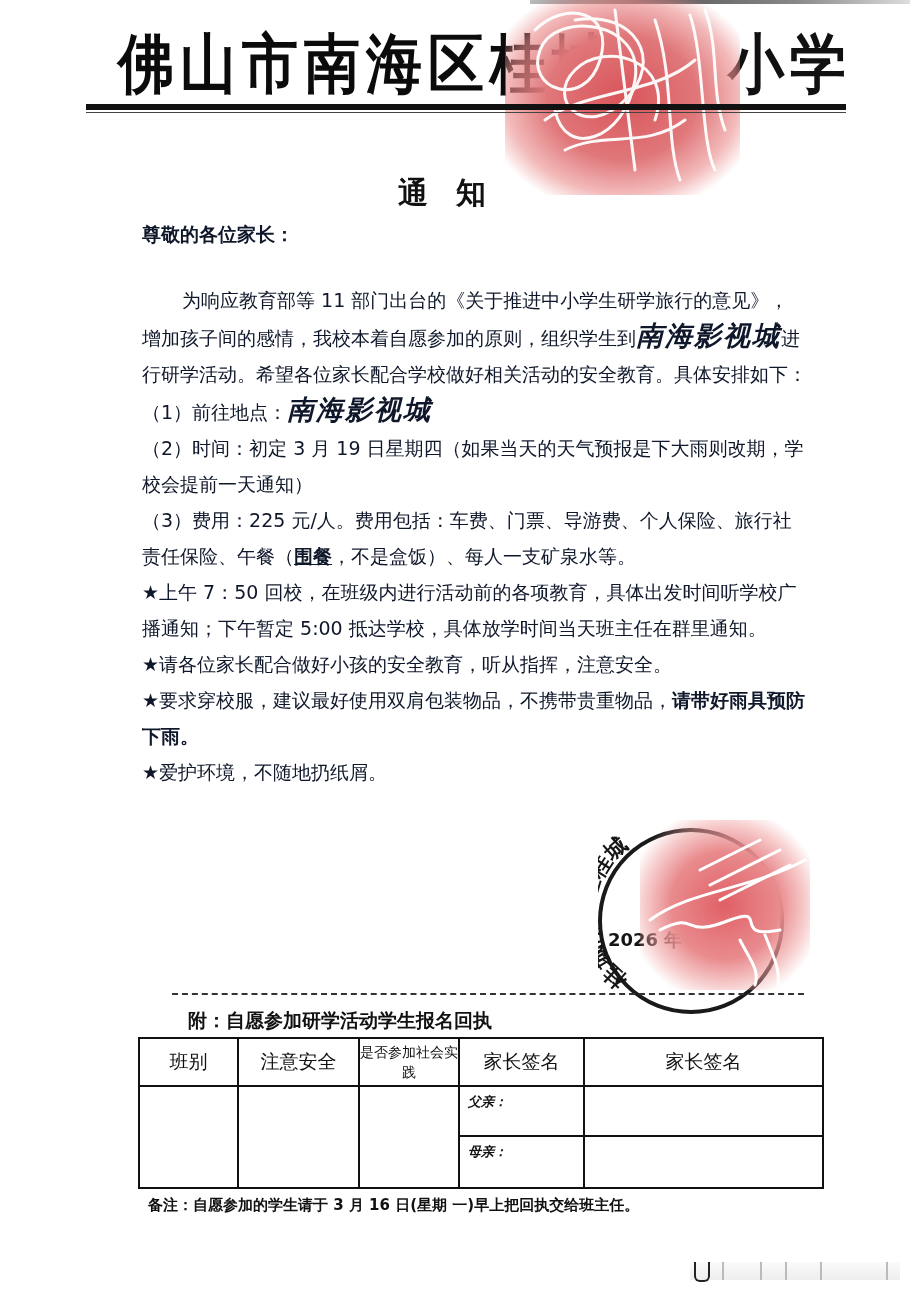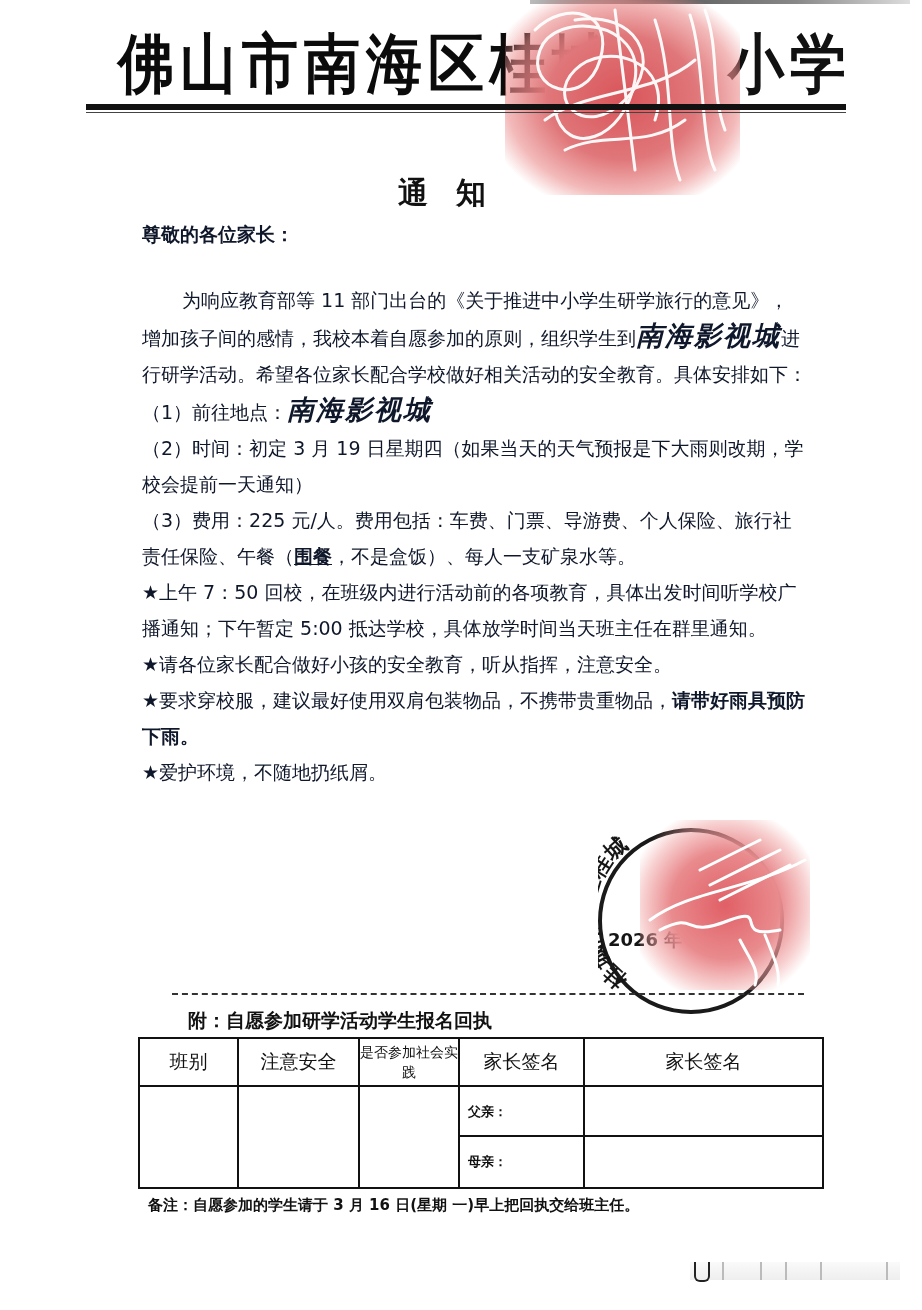--- a/index.html
+++ b/index.html
@@ -34,21 +34,21 @@
     left: 598px; top: 828px; width: 178px; height: 178px; border: 4px solid #1a1a1a; border-radius: 50%;
   }
   .stamp-redact {
     left: 640px; top: 820px; width: 170px; height: 170px;
     background: radial-gradient(ellipse at center, #e06066 0%, #e98b8e 45%, rgba(240,160,160,0.5) 68%, rgba(255,255,255,0) 82%);
   }
   .attach-title { left: 188px; top: 1008px; font-size: 19px; font-weight: bold; }
   table.form { position: absolute; left: 138px; top: 1037px; border-collapse: collapse; }
   table.form td { border: 2px solid #111; padding: 0; text-align: center; font-size: 19px; }
   table.form td.small { font-size: 14px; line-height: 20px; text-align: center; }
-  table.form td.parent { text-align: left; vertical-align: top; font-size: 13px; font-weight: bold; padding: 16px 0 0 8px; }
+  table.form td.parent { text-align: left; vertical-align: top; font-size: 13px; font-weight: bold; padding: 6px 0 0 8px; font-style: italic; }
   .note { left: 148px; top: 1196px; font-size: 15px; font-weight: bold; }
   .pager { left: 690px; top: 1262px; width: 210px; height: 18px; background: linear-gradient(180deg,#fafafa,#eee); }
   .pager .tick { position: absolute; top: 0; width: 2px; height: 18px; background: #bbb; }
   .pager .tick.dark { width: 12px; background: transparent; border: 2px solid #222; border-top: none; border-radius: 0 0 6px 6px; }
 </style>
 </head>
 <body>
 
 <div class="abs topbar"></div>
 

